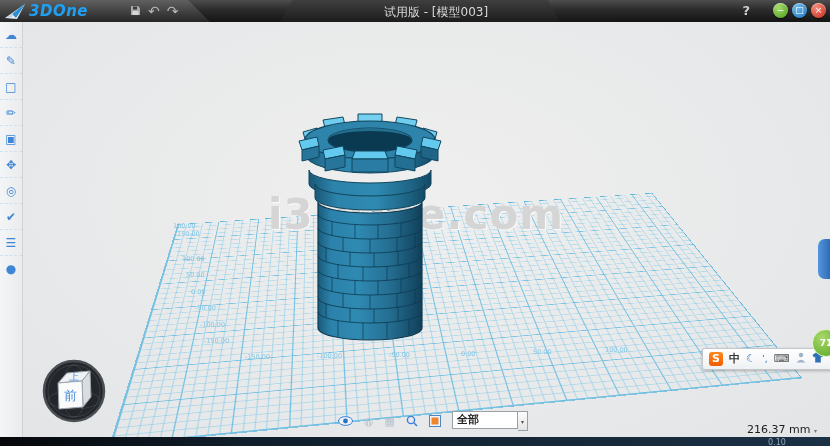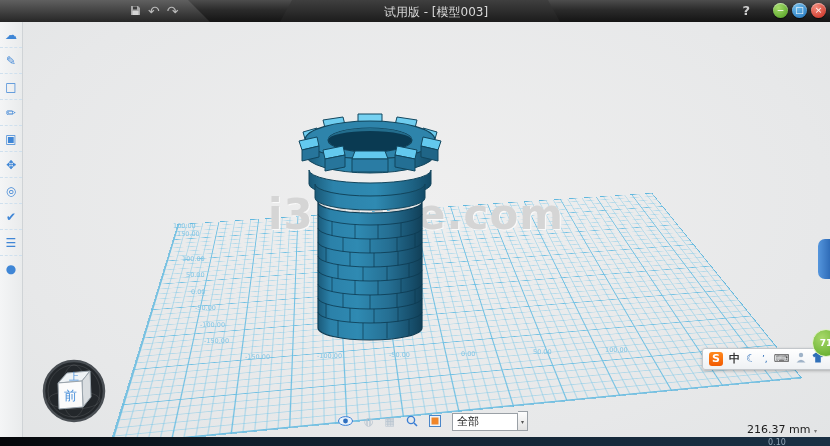--- a/index.html
+++ b/index.html
@@ -43,21 +43,21 @@
 
   
   .viewcube{position:absolute;left:41px;top:358px;z-index:10;cursor:pointer;}
   .vc-label{font-size:13px;fill:#4a90d9;font-family:"DejaVu Sans",sans-serif;}
   .vc-label-top{font-size:10px;fill:#4a90d9;font-family:"DejaVu Sans",sans-serif;}
 
   
   .display-bar{position:absolute;left:338px;top:411px;height:20px;display:flex;align-items:center;gap:11px;z-index:10;}
   .dicon{display:flex;align-items:center;justify-content:center;cursor:pointer;}
   .ghost{color:#b6c3cf;font-size:11px;}
-  .filter-box{display:flex;align-items:flex-end;cursor:pointer;}
+  .filter-box{display:flex;align-items:flex-start;cursor:pointer;font-weight:bold;}
   .filter-value{width:56px;height:16px;background:#fff;border:1px solid #9aa0a6;font-size:11px;color:#222;padding:0 4px;line-height:16px;}
   .filter-arrow{width:9px;height:18px;background:linear-gradient(#fdfdfd,#e3e3e3);border:1px solid #9aa0a6;border-left:none;font-size:6px;color:#555;display:flex;align-items:center;justify-content:center;}
 
   
   .measure{position:absolute;right:13px;top:423px;font-size:11px;color:#1c1c1c;z-index:10;cursor:pointer;}
   .measure .arrow{font-size:6px;color:#777;vertical-align:middle;}
   .bottomstrip{position:absolute;left:0;top:437px;width:830px;height:9px;background:linear-gradient(90deg,#05070a,#101e2b 30%,#16293a 70%,#1a3044);z-index:12;}
   .clipped{position:absolute;left:768px;top:438px;font-size:8px;color:#93a7b8;z-index:13;text-align:right;}
 
   
@@ -70,20 +70,28 @@
 </style>
 </head>
 <body>
 
 <div class="stage">
 
   <div class="titlebar">
     <div class="logo-tab"></div>
     <div class="title-tab"></div>
 
+    <div class="logo">
+      <svg width="22" height="20">
+        <path d="M1 17 L21 3 L13 18 Z" fill="#e8eef4"></path>
+        <path d="M8 13 L21 3 L12 17 Z" fill="#2b8fd6"></path>
+        <path d="M1 17 L9 12 L8 16 Z" fill="#bcd3e6"></path>
+      </svg>
+      <span class="logoname">3DOne</span>
+    </div>
 
     <div class="quick">
       <button class="qbtn">
         <svg width="11" height="11">
           <path d="M1 1 h7 l2 2 v7 h-9 z" fill="#a8a8a8"></path>
           <rect x="3" y="1.5" width="4" height="3" fill="#3c3c3c"></rect>
           <rect x="2.5" y="6" width="6" height="4" fill="#d6d6d6"></rect>
         </svg>
       </button>
       <button class="qbtn"><span>↶</span></button>

